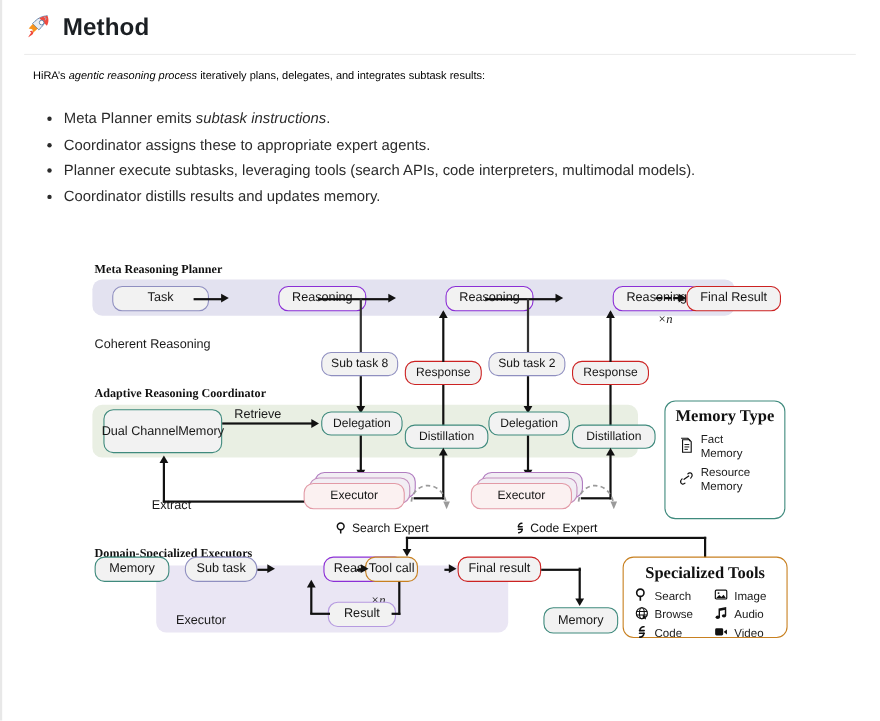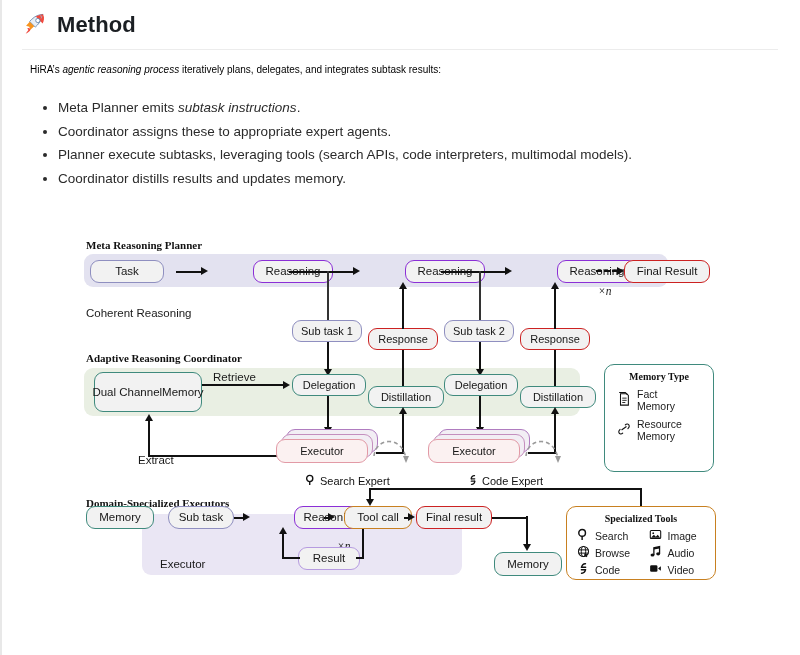--- a/index.html
+++ b/index.html
@@ -73,21 +73,21 @@
   .ar-d{border-left:4.5px solid transparent;border-right:4.5px solid transparent;border-top:7px solid #111;}
   .ar-u{border-left:4.5px solid transparent;border-right:4.5px solid transparent;border-bottom:7px solid #111;}
   .dashln{position:absolute;height:0;border-top:2.4px dashed #111;}
   
   .panel{
     position:absolute;background:#fff;border-radius:10px;box-sizing:border-box;
   }
   .panel-mem{left:524px;top:126px;width:110px;height:108px;border:1.6px solid #3f8a7d;}
   .panel-tools{left:486px;top:268px;width:150px;height:74px;border:1.6px solid #c88020;}
   .panel-title{
-    font-family:"Liberation Serif", serif;font-weight:bold;font-size:10px;color:#111;
+    font-family:"Liberation Serif", serif;font-weight:bold;font-size:15px;color:#111;
     text-align:center;margin-top:6px;
   }
   .mem-row{display:flex;align-items:center;gap:6px;margin:6px 0 0 12px;font-size:10.5px;color:#1a1a1a;line-height:12px;}
   .tools-grid{display:grid;grid-template-columns:1fr 1fr;gap:2px 6px;margin:4px 0 0 9px;}
   .tool-row{display:flex;align-items:center;gap:5px;font-size:10.5px;color:#1a1a1a;}
   .gi{display:inline-block;width:14px;text-align:center;font-size:12px;line-height:12px;color:#111;}
   .expert-lbl{position:absolute;display:flex;align-items:center;gap:2px;font-size:11px;color:#111;white-space:nowrap;}
 </style>
 </head>
 <body>
@@ -131,39 +131,39 @@
   <div class="sec-label lbl-exec">Domain-Specialized Executors</div>
 
   <div class="note" style="left:6px;top:69px;">Coherent Reasoning</div>
   <div class="note" style="left:133px;top:133px;">Retrieve</div>
   <div class="note" style="left:58px;top:216px;">Extract</div>
   <div class="note" style="left:80px;top:320px;">Executor</div>
   <div class="note note-serif-it" style="left:518px;top:47px;">×n</div>
   <div class="note note-serif-it" style="left:257px;top:302px;">×n</div>
   <div class="note" style="left:124px;top:274px;font-size:13px;">⊕</div>
 
-  <div class="node n-lav" style="left:10px;top:22px;width:74px;height:23px;">Task</div>
+  <div class="node n-lav" style="left:22px;top:22px;width:88px;height:23px;">Task</div>
   <div class="node n-purple" style="left:129px;top:22px;width:80px;height:23px;">Reasoning</div>
   <div class="node n-purple" style="left:281px;top:22px;width:80px;height:23px;">Reasoning</div>
   <div class="node n-purple" style="left:433px;top:22px;width:80px;height:23px;">Reasoning</div>
   <div class="node n-red" style="left:544px;top:22px;width:86px;height:23px;">Final Result</div>
 
   <div class="ln lnh" style="left:96px;top:32.5px;width:26px;"></div>
   <div class="arrow ar-r" style="left:121px;top:29px;"></div>
   <div class="ln lnh" style="left:209px;top:32.5px;width:65px;"></div>
   <div class="arrow ar-r" style="left:273px;top:29px;"></div>
   <div class="ln lnh" style="left:361px;top:32.5px;width:65px;"></div>
   <div class="arrow ar-r" style="left:425px;top:29px;"></div>
   <div class="dashln" style="left:516px;top:32px;width:22px;"></div>
   <div class="arrow ar-r" style="left:537px;top:29px;"></div>
 
   <div class="ln lnv thin" style="left:247px;top:33px;height:50px;"></div>
   <div class="ln lnv thin" style="left:399px;top:33px;height:50px;"></div>
 
-  <div class="node n-lav" style="left:212px;top:82px;width:70px;height:22px;font-size:11px;">Sub task 1</div>
+  <div class="node n-lav" style="left:212px;top:82px;width:70px;height:22px;font-size:11px;">Sub task 8</div>
   <div class="node n-red" style="left:288px;top:90px;width:70px;height:22px;font-size:11px;">Response</div>
   <div class="node n-lav" style="left:364px;top:82px;width:70px;height:22px;font-size:11px;">Sub task 2</div>
   <div class="node n-red" style="left:440px;top:90px;width:70px;height:22px;font-size:11px;">Response</div>
 
   <div class="ln lnv" style="left:322px;top:46px;height:45px;"></div>
   <div class="arrow ar-u" style="left:318.5px;top:44px;"></div>
   <div class="ln lnv" style="left:474px;top:46px;height:45px;"></div>
   <div class="arrow ar-u" style="left:470.5px;top:44px;"></div>
 
   <div class="ln lnv" style="left:247px;top:104px;height:30px;"></div>
@@ -234,21 +234,21 @@
           <path d="M10 2.2a4 4 0 0 0-4.3 4.2M6 13.8a4 4 0 0 0 4.3-4.2" fill="none" stroke="#111" stroke-width="1.7" stroke-linecap="round"></path>
           <path d="M5.7 6.4h4.6M5.7 9.6h4.6" stroke="#111" stroke-width="1.7" stroke-linecap="round"></path>
         </svg>
     </span>
     <span>Code Expert</span>
   </div>
 
   <div class="node n-teal" style="left:6px;top:268px;width:68px;height:23px;">Memory</div>
   <div class="node n-lav" style="left:88px;top:268px;width:66px;height:23px;border-radius:11px;">Sub task</div>
   <div class="node n-purple" style="left:170px;top:268px;width:74px;height:23px;">Reasoning</div>
-  <div class="node n-orange" style="left:264px;top:268px;width:68px;height:23px;">Tool call</div>
+  <div class="node n-orange" style="left:252px;top:268px;width:48px;height:23px;">Tool call</div>
   <div class="node n-red" style="left:336px;top:268px;width:76px;height:23px;">Final result</div>
   <div class="node n-violet" style="left:218px;top:309px;width:62px;height:23px;">Result</div>
   <div class="node n-teal" style="left:414px;top:314px;width:68px;height:24px;">Memory</div>
 
   <div class="ln lnh" style="left:154px;top:278.5px;width:10px;"></div>
   <div class="arrow ar-r" style="left:163px;top:275px;"></div>
   <div class="ln lnh" style="left:244px;top:278.5px;width:5px;"></div>
   <div class="arrow ar-r" style="left:248px;top:275px;"></div>
   <div class="ln lnh" style="left:324px;top:278.5px;width:5px;"></div>
   <div class="arrow ar-r" style="left:328px;top:275px;"></div>

